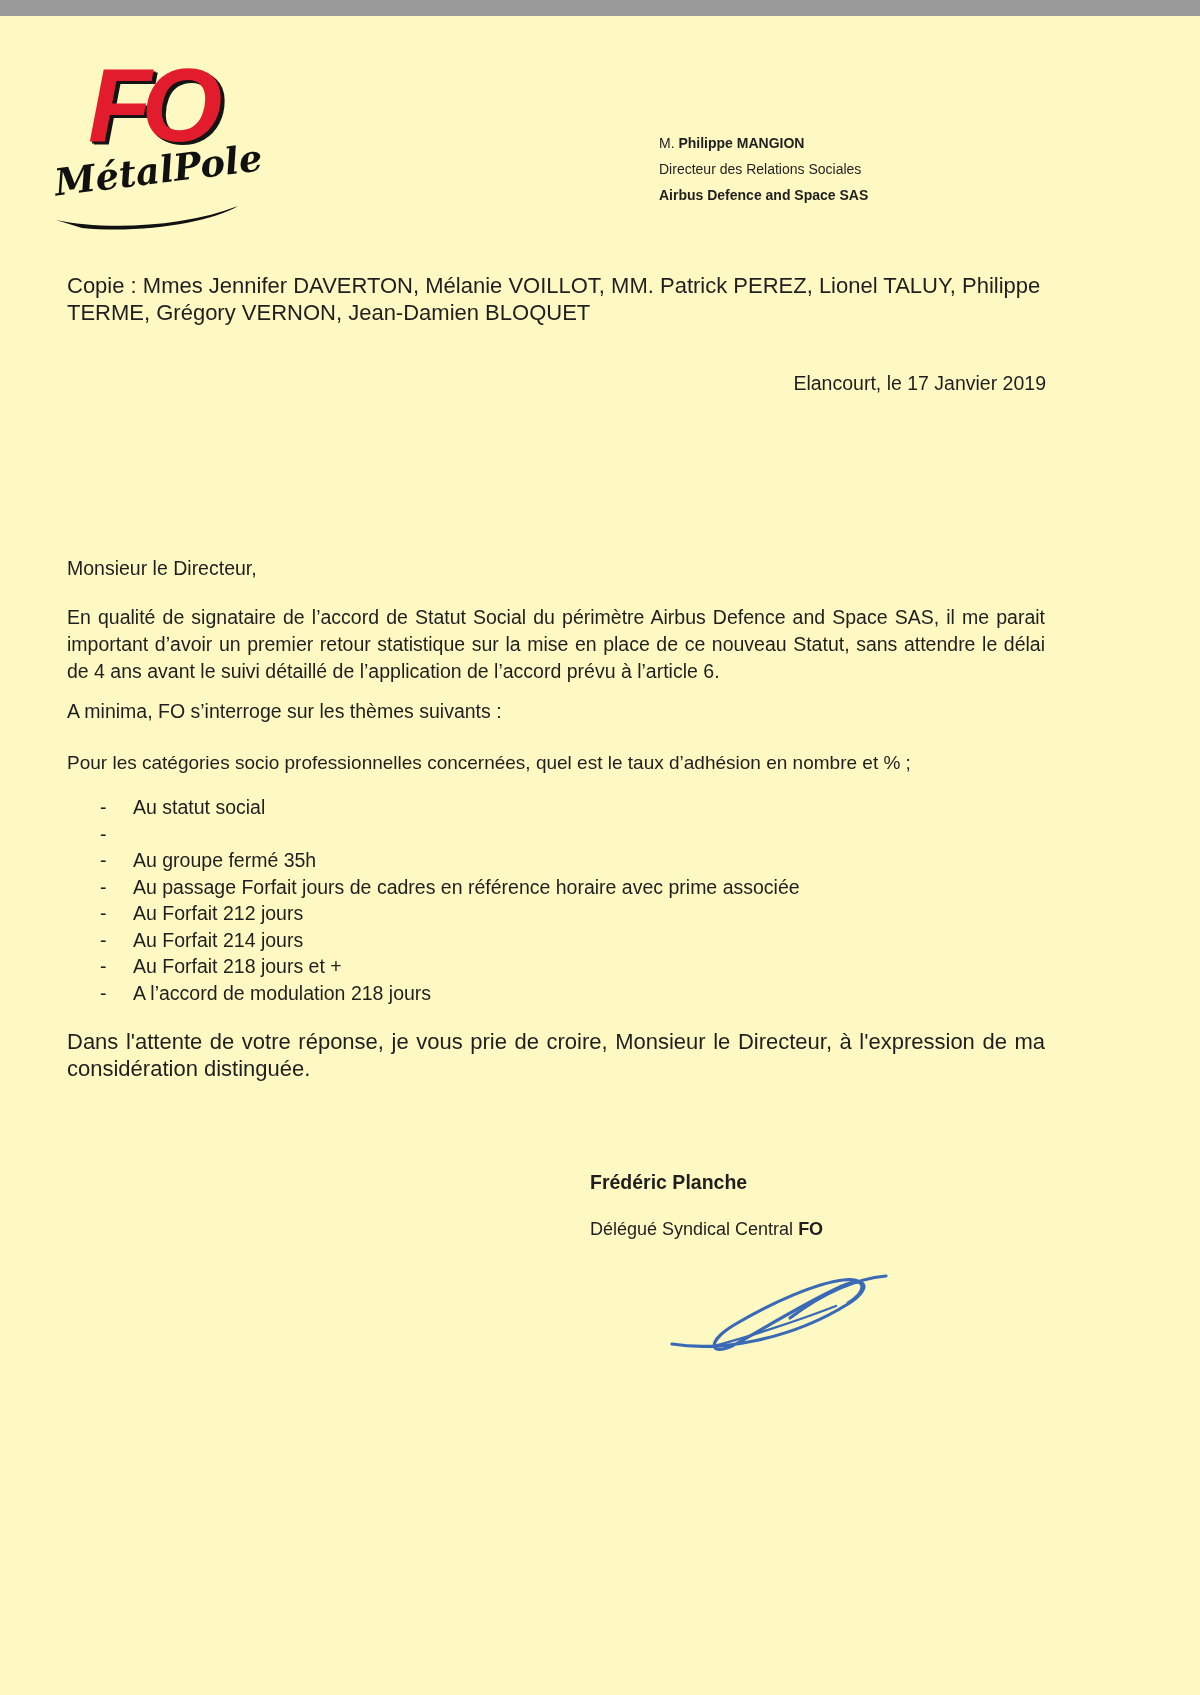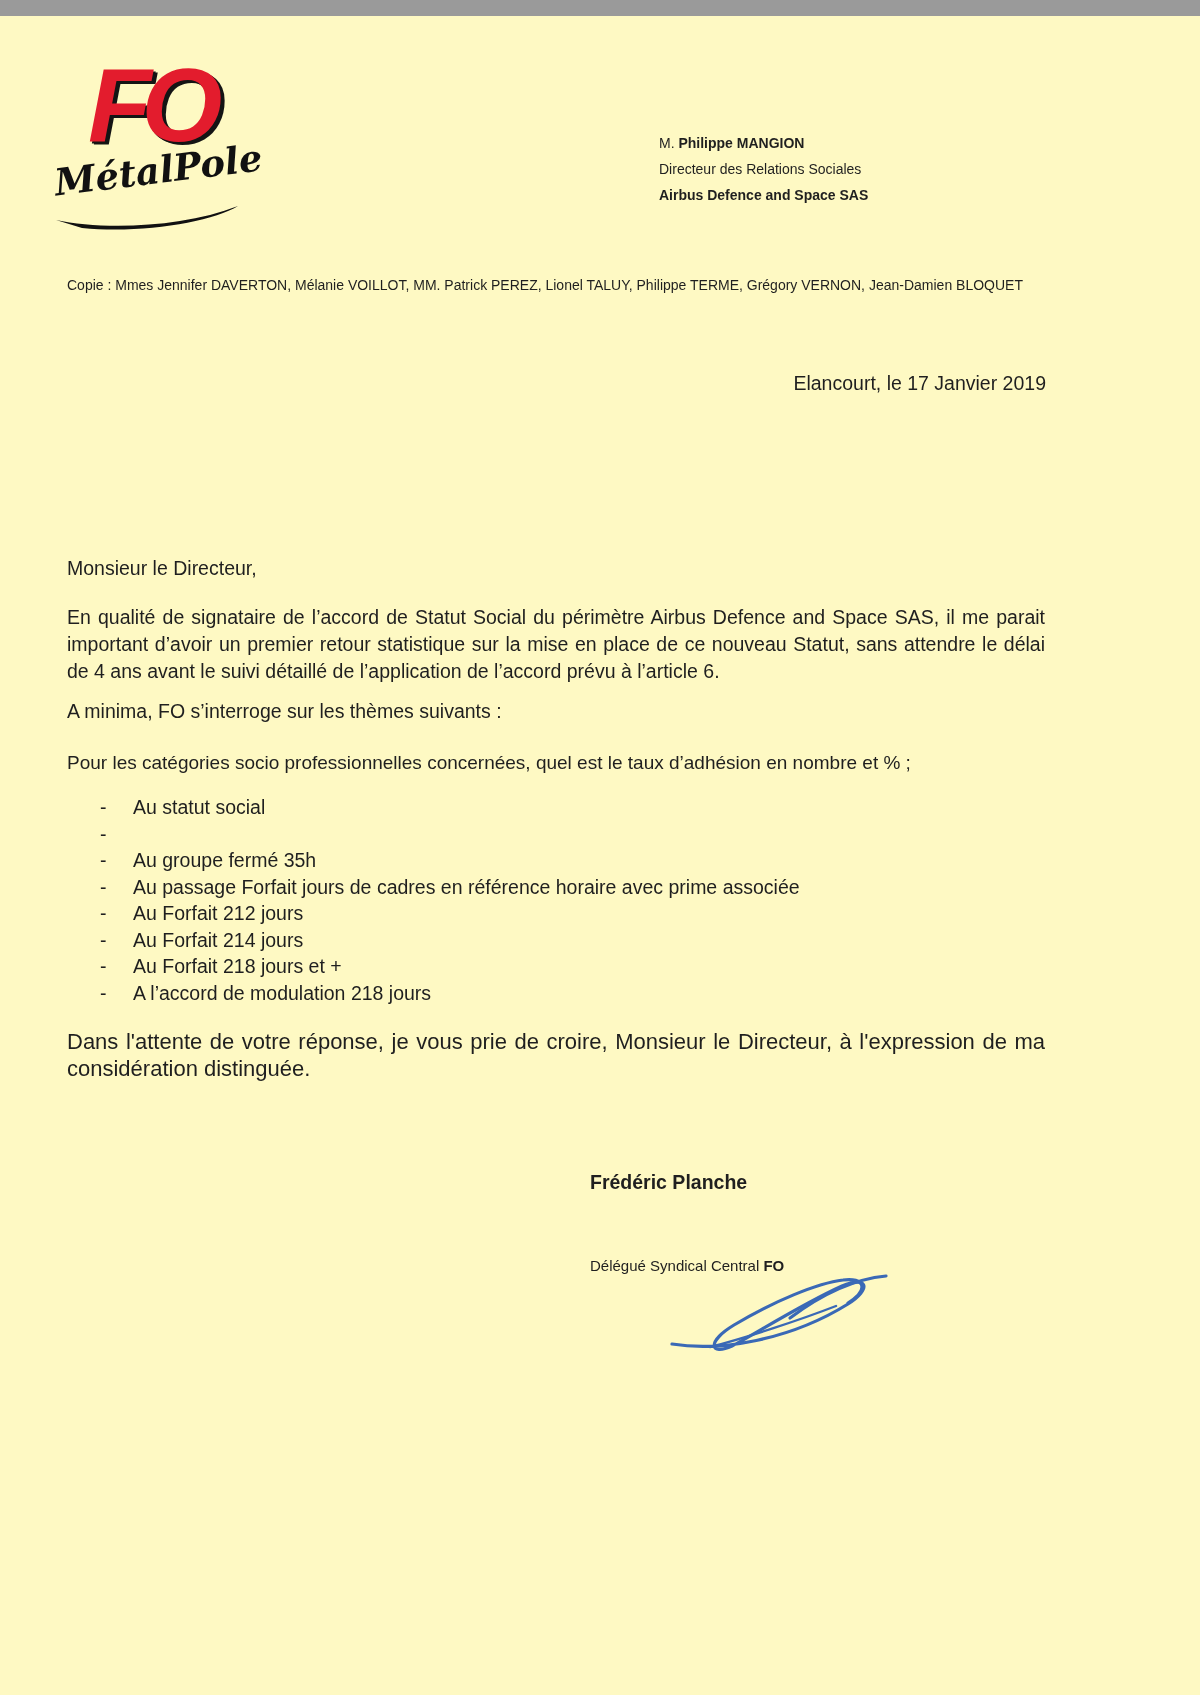--- a/index.html
+++ b/index.html
@@ -38,34 +38,34 @@
     font-size: 37px;
     color: #111;
     transform: rotate(-7deg);
     white-space: nowrap;
   }
   .logo-swoosh { position: absolute; left: -6px; top: 138px; }
   
   .recipient { position: absolute; left: 659px; top: 114px; font-size: 14px; line-height: 26px; }
   .bold { font-weight: bold; }
   
-  .copy-line   { position: absolute; left: 67px;  top: 256px; width: 978px; font-size: 14px; line-height: 27px; }
+  .copy-line   { position: absolute; left: 67px;  top: 256px; width: 978px; font-size: 22px; line-height: 27px; }
   .date-line   { position: absolute; right: 154px; top: 356px; font-size: 19.5px; }
   .subject     { position: absolute; left: 67px;  top: 450px; width: 978px; font-size: 19.5px; font-weight: bold; }
   .salutation  { position: absolute; left: 67px;  top: 541px; font-size: 19.5px; }
   .para1       { position: absolute; left: 67px;  top: 588px; width: 978px; font-size: 19.5px; line-height: 27px; text-align: justify; }
   .para2       { position: absolute; left: 67px;  top: 684px; font-size: 19.5px; }
   .para3       { position: absolute; left: 67px;  top: 736px; width: 978px; font-size: 19px; }
   .bullet-list { position: absolute; left: 100px; top: 778px; font-size: 19.5px; }
   .bullet-row  { display: flex; line-height: 26.5px; }
   .bullet-marker { width: 33px; flex: 0 0 33px; }
   .closing     { position: absolute; left: 67px;  top: 1012px; width: 978px; font-size: 22px; line-height: 27px; text-align: justify; }
   
   .sig-name  { position: absolute; left: 590px; top: 1155px; font-size: 19.5px; font-weight: bold; text-align: right; }
-  .sig-title { position: absolute; left: 590px; top: 1241px; font-size: 15px; }
+  .sig-title { position: absolute; left: 590px; top: 1203px; font-size: 18px; }
   .signature-svg { position: absolute; left: 650px; top: 1232px; }
   
   .scan-artifact {
     position: absolute;
     left: 28px; top: 1683px;
     width: 1144px; height: 7px;
     background: linear-gradient(90deg, rgba(120,120,120,0.10), rgba(110,110,110,0.35) 20%, rgba(130,130,130,0.22) 55%, rgba(110,110,110,0.30) 80%, rgba(140,140,140,0.08));
     filter: blur(1.2px);
     border-radius: 3px;
   }

